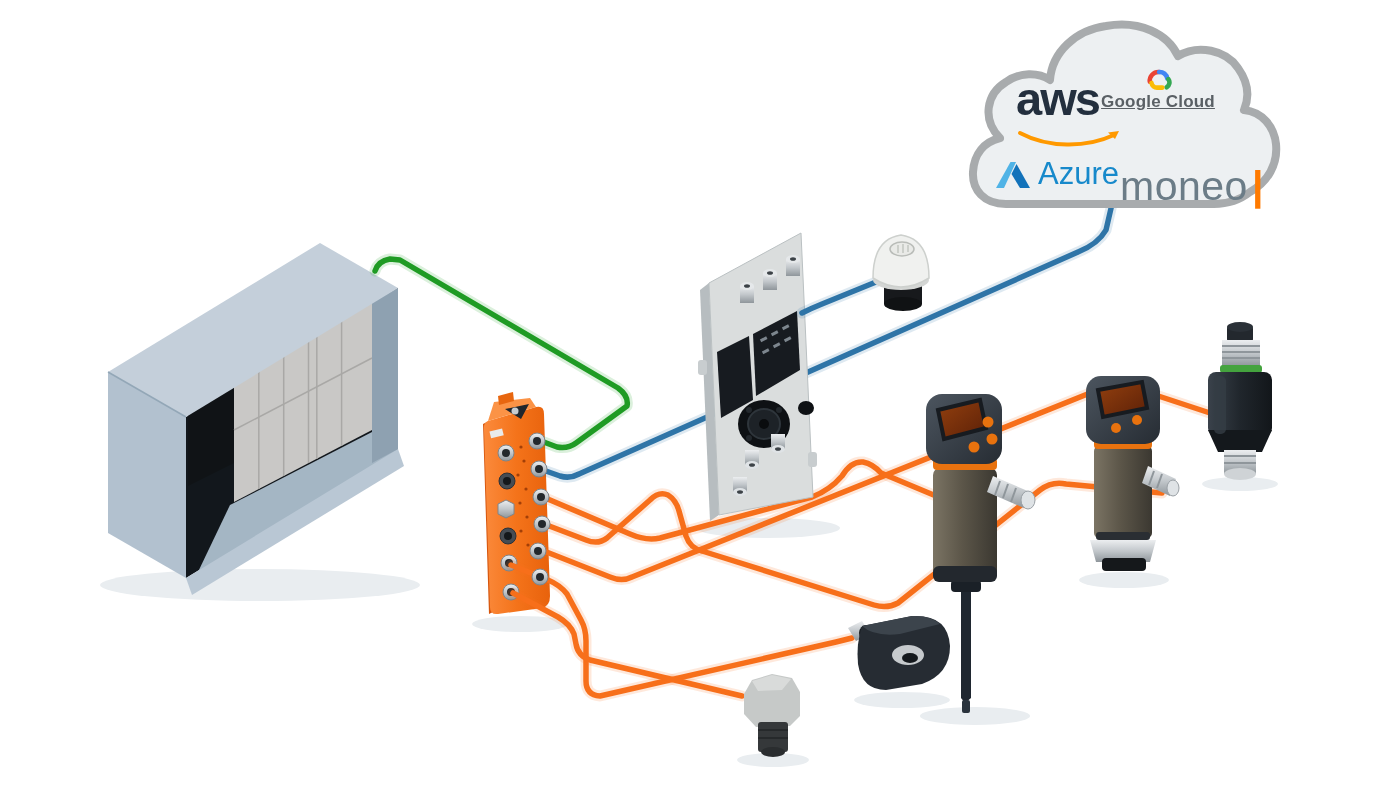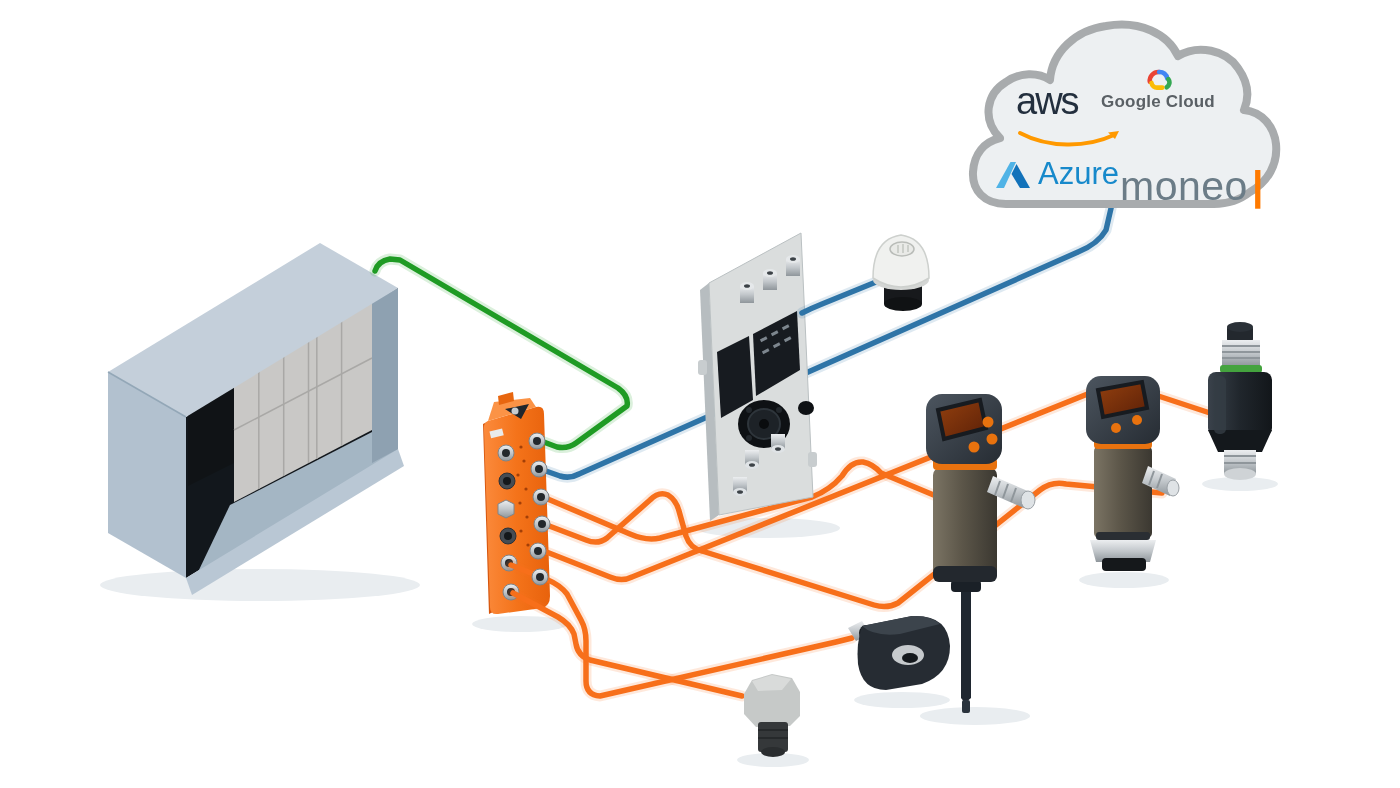--- a/index.html
+++ b/index.html
@@ -10,23 +10,23 @@
   .halo{fill:none;stroke-width:11;stroke-linecap:round;stroke-linejoin:round;opacity:.16;}
   .cable{fill:none;stroke-width:5.5;stroke-linecap:round;stroke-linejoin:round;}
   .green .halo,.halo.green{stroke:#22a126}.cable.green{stroke:#1f9b24}
   .halo.blue{stroke:#2f74a6}.cable.blue{stroke:#2e74a7}
   .halo.orange{stroke:#f9701d}.cable.orange{stroke:#f76f1a}
   .seam{stroke:#a9a8a6;stroke-width:1.5}
   
   .cloud-overlay{position:absolute;left:0;top:0;width:1400px;height:788px;pointer-events:none;}
   .logo{position:absolute;white-space:nowrap;}
   .logo-google{left:1096px;top:66px;width:124px;text-align:center;
-               font-size:17px;font-weight:bold;color:#5a6065;letter-spacing:.2px;}
+               font-size:17px;font-weight:bold;color:#5a6065;letter-spacing:.2px;text-decoration:underline;}
   .logo-google .gicon{display:block;margin:0 auto 2px auto;}
-  .logo-aws{left:1016px;top:80px;font-size:38px;font-weight:normal;color:#232f3e;letter-spacing:-2px;}
+  .logo-aws{left:1016px;top:71px;font-size:47px;font-weight:bold;color:#232f3e;letter-spacing:-2px;}
   .aws-swoosh{position:absolute;left:1018px;top:130px;}
   .logo-moneo{left:1120px;top:126px;font-size:41px;color:#6b7c87;letter-spacing:.5px;margin-top:37px;}
   .moneo-cursor{color:#ff7a00;font-weight:bold;margin-left:4px;}
   .logo-azure{left:996px;top:156px;display:flex;align-items:center;gap:8px;
               font-size:31px;color:#1789cb;}
 </style>
 </head>
 <body>
 
 <div class="stage">

